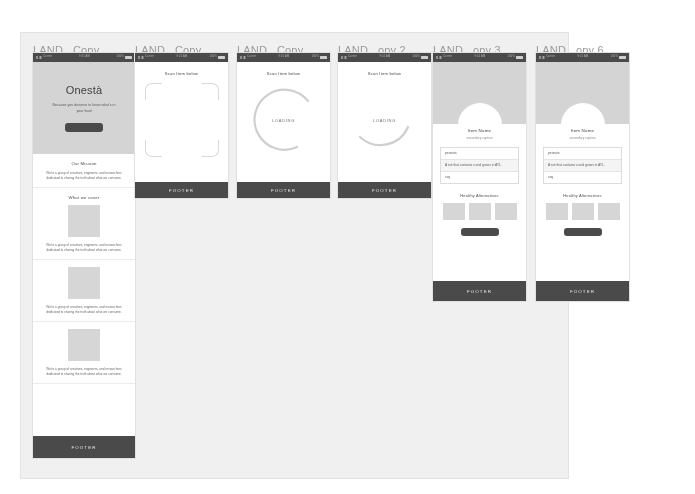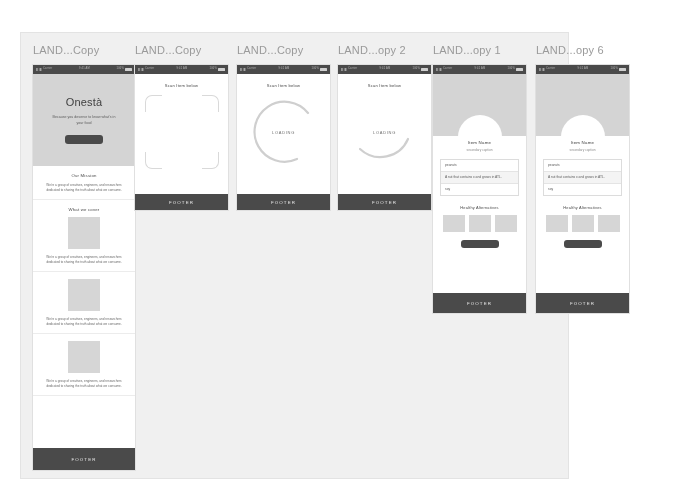--- a/index.html
+++ b/index.html
@@ -12,21 +12,21 @@
     position:absolute;left:20px;top:25px;width:549px;height:447px;
     background:#f0f0f0;border:1px solid #e3e3e3;box-sizing:border-box;margin-top:7px;
   }
   .screen{position:absolute;top:0;}
   .screen-title{
     position:absolute;top:11px;left:0;width:100%;
     text-align:left;color:#9a9a9a;font-size:11px;letter-spacing:.2px;
     white-space:nowrap;
   }
   .phone{
-    position:absolute;top:32px;left:0;
+    position:absolute;top:20px;left:0;
     background:#ffffff;overflow:hidden;
     box-shadow:0 0 0 1px #e0e0e0;
   }
   .statusbar{
     height:9px;background:#4a4a4a;position:relative;
     display:flex;align-items:center;justify-content:space-between;
     padding:0 3px;box-sizing:border-box;
   }
   .sb-left,.sb-mid,.sb-right{
     font-size:2.6px;color:#b9b9b9;letter-spacing:.2px;line-height:1;
@@ -200,21 +200,21 @@
             <svg viewBox="0 0 78 78">
               <path d="M 14 56 A 30 30 0 0 0 62 46" fill="none" stroke="#cfcfcf" stroke-width="2.2" stroke-linecap="round"></path>
             </svg>
             <div class="spin-txt">LOADING</div>
           </div>
         </div>
         <div class="footer" style="height: 16px;">FOOTER</div>
       </div>
     </div>
     <div class="screen" style="left: 412px; width: 93px;">
-      <div class="screen-title">LAND...opy 1</div>
+      <div class="screen-title">LAND...opy 3</div>
       <div class="phone" style="width: 93px; height: 248px;">
         <div class="statusbar">
           <div class="sb-left">
             <span class="sb-bars"></span>
             <span style="font-size: 2.6px;">Carrier</span>
           </div>
           <div class="sb-mid">9:41 AM</div>
           <div class="sb-right">
             <span style="font-size: 2.6px;">100%</span>
             <span class="sb-batt"></span>

